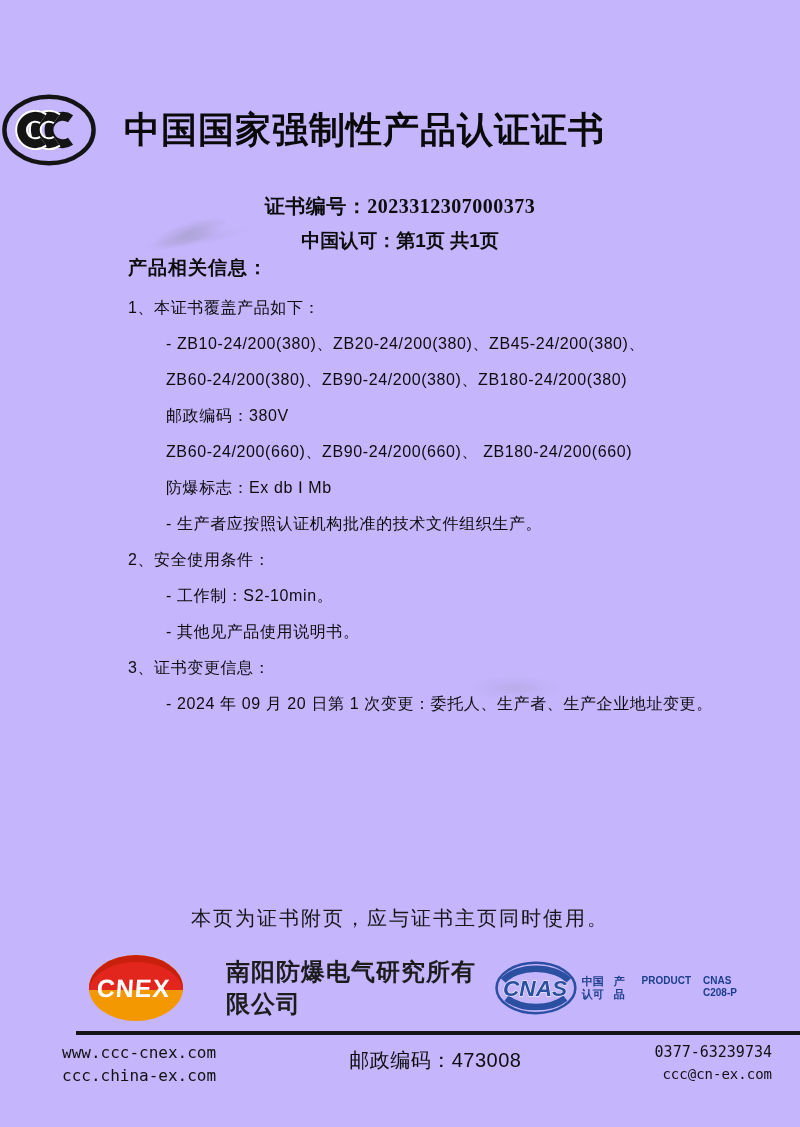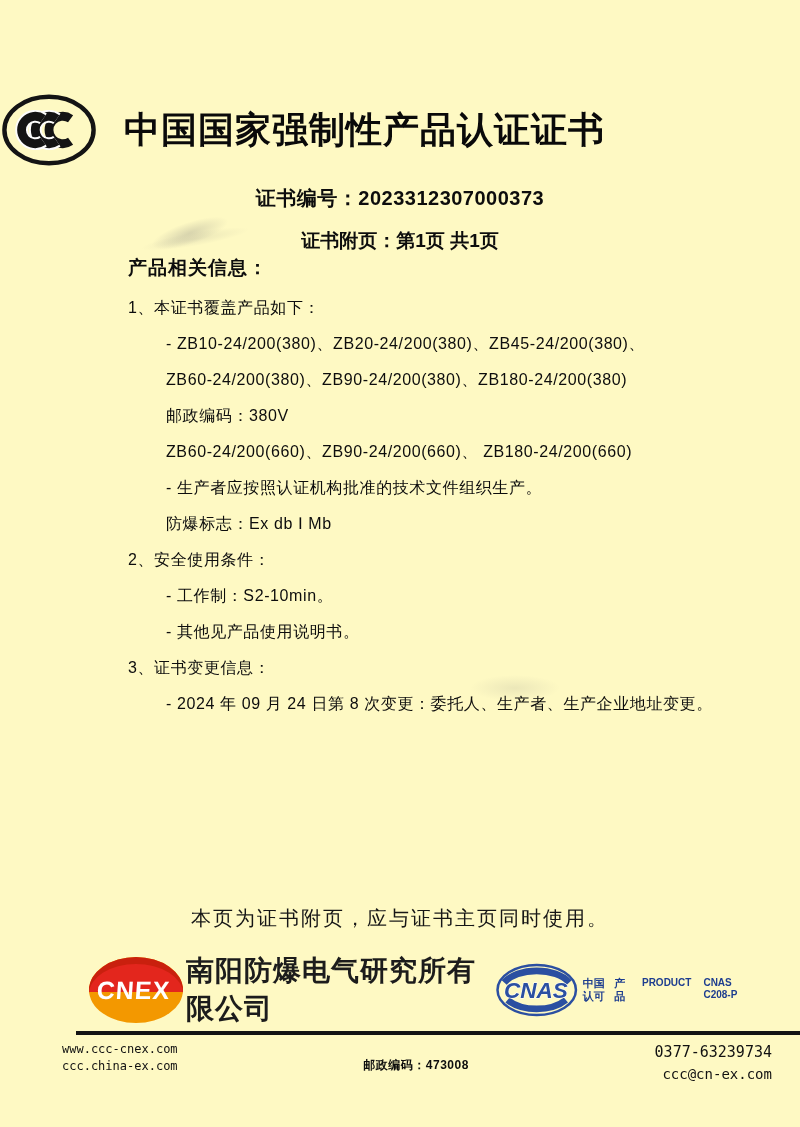--- a/index.html
+++ b/index.html
@@ -1,66 +1,66 @@
 <!DOCTYPE html>
 <html><head>
 <meta charset="utf-8">
 <style>
   * { box-sizing: border-box; margin: 0; padding: 0; }
   html,body { background:#888; }
   .page {
     position: relative;
     width: 800px; height: 1127px;
     margin: 0 auto;
-    background: #fef9c3;
+    background: #c4b5fd;
     font-family: "Liberation Sans", sans-serif;
     color: #0d0d0d;
     overflow: hidden;
   }
   
   .smudge { position:absolute; background: radial-gradient(closest-side, rgba(120,120,120,.28), rgba(120,120,120,0)); border-radius:50%; }
   .smudge.s1 { left:150px; top:222px; width:80px; height:22px; transform:rotate(-18deg); }
   .smudge.s2 { left:470px; top:675px; width:90px; height:26px; opacity:.5; }
   .smudge.s3 { left:140px; top:232px; width:110px; height:14px; opacity:.5; transform:rotate(-10deg); }
 
   .header { position:absolute; top:92px; left:0; width:100%；}
   .header { display:flex; justify-content:center; align-items:center; gap:26px; }
   .ccc-logo { width:98px; height:76px; flex:0 0 auto; }
   .doc-title { font-size:36px; font-weight:bold; letter-spacing:1px; color:#0a0a0a; }
 
-  .certno-line { position:absolute; top:185px; left:0; width:100%; text-align:center;
-    font-size:20px; font-weight:bold; letter-spacing:.5px; }
+  .certno-line { position:absolute; top:193px; left:0; width:100%; text-align:center;
+    font-size:20px; font-weight:bold; letter-spacing:.5px;font-family:Liberation Serif, serif; }
   .attach-line { position:absolute; top:228px; left:0; width:100%; text-align:center;
     font-size:19px; font-weight:bold; }
 
   .body-block { position:absolute; top:255px; left:128px; right:55px; }
   .section-heading { font-size:19px; font-weight:bold; letter-spacing:1px; height:35px; }
   .ln { height:36px; display:flex; align-items:center; font-size:16px; letter-spacing:.6px; white-space:pre; }
   .ln.lvl1 { padding-left:38px; }
 
   .note-line { position:absolute; top:905px; left:0; width:100%; text-align:center;
     font-size:20px; letter-spacing:2px; color:#161616; }
 
   .org-row { position:absolute; top:952px; left:86px; right:50px;
     display:flex; align-items:center; justify-content:space-between; }
   .cnex-logo { width:100px; height:72px; flex:0 0 auto; }
-  .company-name { font-size:28px; font-weight:bold; letter-spacing:1px; color:#1c1c1c; }
+  .company-name { font-size:24px; font-weight:bold; letter-spacing:1px; color:#1c1c1c;margin-left:40px; }
   .cnas-block { display:flex; align-items:center; gap:4px; }
   .cnas-logo { width:102px; height:66px; }
   .cnas-side { display:flex; line-height:1.15; color:#1d3d8f; }
   .cnas-side .cn { font-size:11px; font-weight:bold; }
   .cnas-side .en { font-size:10px; font-weight:bold;padding-left:12px; }
 
   .divider { position:absolute; top:1031px; left:76px; right:0; height:4px; background:#141414; }
 
   .footer { position:absolute; top:1041px; left:62px; right:28px;
     display:flex; justify-content:space-between; align-items:flex-start; }
-  .f-urls { font-family:"DejaVu Sans Mono", monospace; font-size:12px; line-height:1.45; color:#111; }
+  .f-urls { font-family:"DejaVu Sans Mono", monospace; font-size:16px; line-height:1.45; color:#111; }
   .f-address { font-size:15px; font-weight:600; margin-top:6px; letter-spacing:.5px; }
-  .f-postal { font-size:12px; font-weight:700; margin-top:16px; letter-spacing:.5px; }
+  .f-postal { font-size:20px; font-weight:400; margin-top:6px; letter-spacing:.5px; }
   .f-contact { font-family:"DejaVu Sans Mono", monospace; font-size:14px; line-height:1.5; text-align:right; color:#111; }
   .f-contact .phone { font-size:15px;text-align:center; }
 </style>
 </head>
 <body>
 
 <div class="page">
 
   <div class="smudge s1"></div>
   <div class="smudge s2"></div>
@@ -75,36 +75,36 @@
       <path d="M 58.03 26.53 A 14 14 0 1 0 58.03 49.47" fill="none" stroke="#fdfdfc" stroke-width="13"></path>
       <path d="M 58.03 26.53 A 14 14 0 1 0 58.03 49.47" fill="none" stroke="#141414" stroke-width="9"></path>
 
       <path d="M 44.03 26.53 A 14 14 0 1 0 44.03 49.47" fill="none" stroke="#fdfdfc" stroke-width="13"></path>
       <path d="M 44.03 26.53 A 14 14 0 1 0 44.03 49.47" fill="none" stroke="#141414" stroke-width="9"></path>
     </svg>
     <div class="doc-title">中国国家强制性产品认证证书</div>
   </div>
 
   <div class="certno-line"><span>证书编号：</span><span>2023312307000373</span></div>
-  <div class="attach-line"><span>证书附页：</span><span>第1页 共1页</span></div>
+  <div class="attach-line"><span>中国认可：</span><span>第1页 共1页</span></div>
 
   <div class="body-block">
     <div class="section-heading">产品相关信息：</div>
     <div class="ln lvl0">1、本证书覆盖产品如下：</div>
     <div class="ln lvl1">- ZB10-24/200(380)、ZB20-24/200(380)、ZB45-24/200(380)、</div>
     <div class="ln lvl1">ZB60-24/200(380)、ZB90-24/200(380)、ZB180-24/200(380)</div>
     <div class="ln lvl1">邮政编码：380V</div>
     <div class="ln lvl1">ZB60-24/200(660)、ZB90-24/200(660)、 ZB180-24/200(660)</div>
+    <div class="ln lvl1">防爆标志：Ex db Ⅰ Mb</div>
     <div class="ln lvl1">- 生产者应按照认证机构批准的技术文件组织生产。</div>
-    <div class="ln lvl1">防爆标志：Ex db Ⅰ Mb</div>
     <div class="ln lvl0">2、安全使用条件：</div>
     <div class="ln lvl1">- 工作制：S2-10min。</div>
     <div class="ln lvl1">- 其他见产品使用说明书。</div>
     <div class="ln lvl0">3、证书变更信息：</div>
-    <div class="ln lvl1">- 2024 年 09 月 24 日第 8 次变更：委托人、生产者、生产企业地址变更。</div>
+    <div class="ln lvl1">- 2024 年 09 月 20 日第 1 次变更：委托人、生产者、生产企业地址变更。</div>
   </div>
 
   <div class="note-line">本页为证书附页，应与证书主页同时使用。</div>
 
   <div class="org-row">
     <svg class="cnex-logo" viewBox="0 0 100 72" xmlns="http://www.w3.org/2000/svg">
       <ellipse cx="50" cy="36" rx="47" ry="33" fill="#f39800"></ellipse>
       <path d="M 3 38 A 47 33 0 0 1 97 38 Z" fill="#e3261d"></path>
       <path d="M 3 36 A 47 33 0 0 1 97 36 L 97 40 A 47 30 0 0 0 3 40 Z" fill="#c9200e"></path>
       <text x="50" y="45" text-anchor="middle" font-family="Liberation Sans, sans-serif" font-size="25" font-weight="bold" fill="#ffffff" letter-spacing="1" transform="skewX(-4)">CNEX</text>

